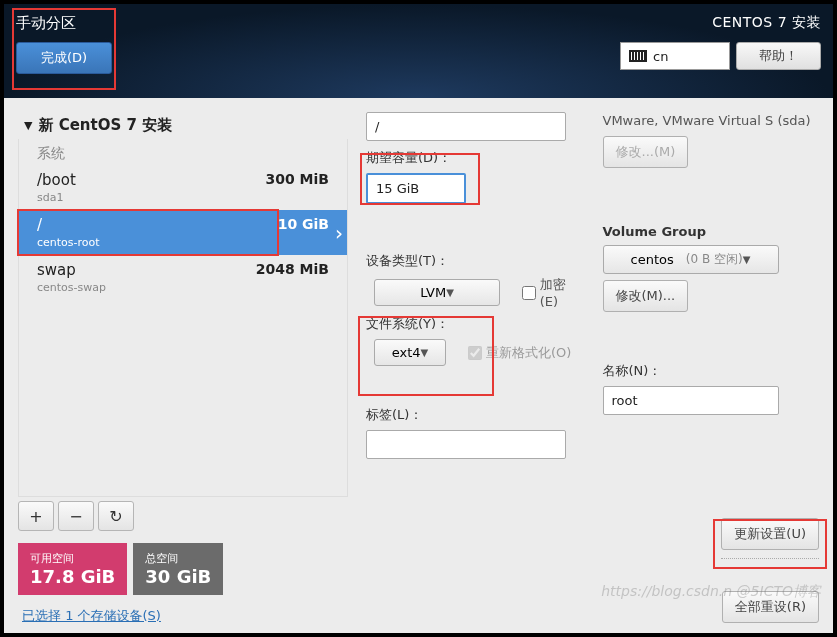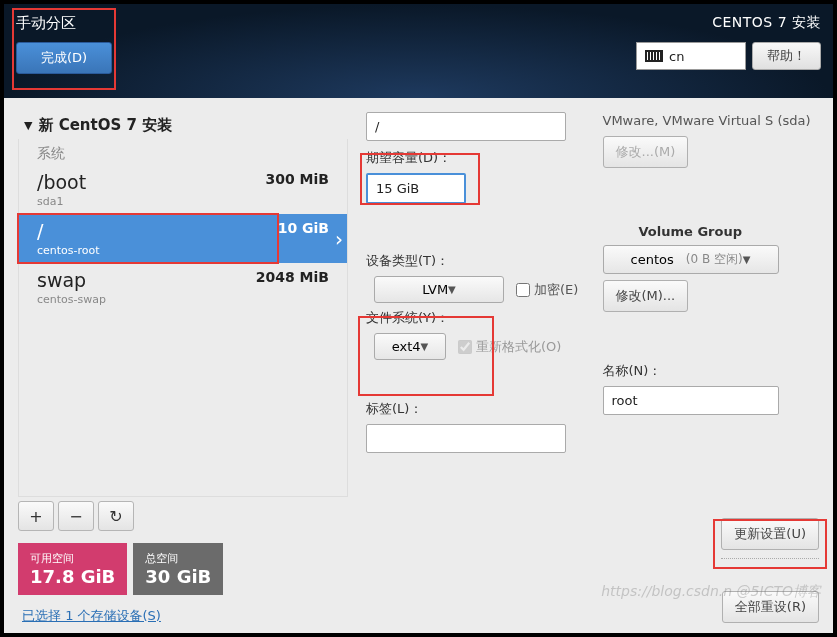--- a/index.html
+++ b/index.html
@@ -7,29 +7,29 @@
     .window { position: absolute; top: 4px; left: 4px; right: 4px; bottom: 4px; background: #ececec; display: flex; flex-direction: column; }
     .topbar { height: 94px; background: radial-gradient(ellipse at 50% 100%, #1e3a5f 0%, #0a1828 70%); position: relative; color: #fff; }
     .topbar-title { position: absolute; left: 12px; top: 10px; font-size: 15px; }
     .done-btn { position: absolute; left: 12px; top: 38px; background: linear-gradient(#4a90d9, #3a75b8); border: 1px solid #2a5a9a; border-radius: 3px; padding: 6px 24px; color: #fff; font-size: 13px; cursor: pointer; }
     .red-box-tl { position: absolute; left: 8px; top: 4px; width: 104px; height: 82px; border: 2px solid #e53935; pointer-events: none; }
     .product-name { position: absolute; right: 12px; top: 10px; font-size: 14px; letter-spacing: 0.5px; }
     .lang-area { position: absolute; right: 12px; top: 38px; display: flex; gap: 6px; }
     .lang-box { background: #fff; border: 1px solid #999; padding: 4px 8px; display: flex; align-items: center; gap: 6px; font-size: 13px; color: #222; min-width: 110px; }
     .kb-icon { width: 18px; height: 12px; background: #222; display: inline-block; position: relative; }
     .kb-icon::after { content: ""; position: absolute; inset: 2px; background: repeating-linear-gradient(90deg, #fff 0 1px, #222 1px 3px); }
-    .help-btn { background: linear-gradient(#f8f8f8, #e0e0e0); border: 1px solid #aaa; border-radius: 3px; padding: 4px 14px; color: #444; font-size: 13px; cursor: pointer; }
+    .help-btn { background: linear-gradient(#f8f8f8, #e0e0e0); border: 1px solid #aaa; border-radius: 3px; padding: 4px 22px; color: #444; font-size: 13px; cursor: pointer; }
     .content { flex: 1; display: flex; padding: 14px 14px 8px 14px; gap: 18px; background: #ececec; }
     .left-pane { width: 330px; display: flex; flex-direction: column; }
     .disclosure { font-size: 15px; font-weight: bold; color: #222; padding: 4px 6px; display: flex; align-items: center; gap: 6px; }
     .tri { font-size: 11px; }
     .partition-list { flex: 1; background: #ececec; border: 1px solid #ddd; border-top: none; }
     .section-label { color: #888; font-size: 14px; padding: 6px 18px 2px; }
     .prow { padding: 6px 18px 6px 18px; position: relative; }
-    .prow .mp { font-size: 19px; color: #222; font-weight: 500; }
+    .prow .mp { font-size: 15px; color: #222; font-weight: 500; }
     .prow .sz { position: absolute; right: 18px; top: 6px; font-size: 14px; color: #222; font-weight: bold; }
     .prow .dev { font-size: 11px; color: #888; margin-top: 2px; }
     .prow.sel { background: #4a90d9; color: #fff; }
     .prow.sel .mp, .prow.sel .dev, .prow.sel .sz { color: #fff; }
     .prow.sel .chev { position: absolute; right: 4px; top: 50%; transform: translateY(-50%); color: #fff; font-size: 20px; }
     .red-box-row { position: absolute; inset: -1px; border: 2px solid #e53935; pointer-events: none; width: 262px; left: -2px; }
     .toolbar { display: flex; gap: 4px; margin-top: 4px; }
     .tb-btn { width: 36px; height: 30px; background: linear-gradient(#fafafa, #e4e4e4); border: 1px solid #b5b5b5; border-radius: 3px; font-size: 16px; color: #333; cursor: pointer; display: flex; align-items: center; justify-content: center; }
     .space-row { display: flex; gap: 6px; margin-top: 12px; }
     .space-box { padding: 8px 12px; color: #fff; min-width: 90px; }
@@ -45,29 +45,29 @@
     .fld-label { font-size: 13px; color: #333; margin-top: 2px; }
     .txt-input { border: 1px solid #aaa; background: #fff; padding: 6px 8px; font-size: 13px; color: #222; width: 200px; border-radius: 2px; }
     .dropdown { border: 1px solid #aaa; background: linear-gradient(#fafafa,#e6e6e6); padding: 5px 8px; font-size: 13px; display: flex; align-items: center; justify-content: center; border-radius: 3px; cursor: pointer; }
     .dropdown .dtri { font-size: 10px; color: #555; }
     .dropdown.w-lvm { width: 130px; }
     .dropdown.w-fs { width: 72px; }
     .dropdown.w-vg { width: 176px; }
     .cap-wrap { position: relative; width: 110px; margin-bottom: 8px; }
     .cap-wrap .txt-input { width: 100px; border: 2px solid #4a90d9; }
     .red-cap { position: absolute; left: -6px; top: -20px; width: 120px; height: 52px; border: 2px solid #e53935; pointer-events: none; }
-    .inline-row { display: flex; align-items: center; gap: 12px; padding-left: 8px; }
+    .inline-row { display: flex; align-items: center; gap: 22px; padding-left: 8px; }
     .chk { display: flex; align-items: center; gap: 4px; font-size: 13px; color: #555; }
     .chk input { width: 14px; height: 14px; }
     .chk.dis { color: #999; }
     .red-fs { position: absolute; left: -8px; top: 204px; width: 136px; height: 80px; border: 2px solid #e53935; pointer-events: none; }
     .disk-name { font-size: 13px; color: #555; line-height: 1.4; }
     .gbtn { background: linear-gradient(#fafafa,#e4e4e4); border: 1px solid #b0b0b0; border-radius: 3px; padding: 6px 12px; font-size: 13px; color: #444; cursor: pointer; }
     .gbtn:disabled { color: #aaa; }
-    .vg-lbl { font-weight: bold; font-size: 13px; color: #333; margin-left: 36px; }
+    .vg-lbl { font-weight: bold; font-size: 13px; color: #333; }
     .vg-free { color: #888; font-size: 12px; margin-left: 12px; }
     .bottom-right { position: absolute; right: 0; bottom: 66px; }
     .red-update { position: absolute; right: -8px; bottom: 56px; width: 114px; height: 50px; border: 2px solid #e53935; pointer-events: none; }
     .dotsep { margin-top: 8px; border-top: 1px dotted #aaa; width: 100%; }
     .reset-row { position: absolute; right: 14px; bottom: 10px; }
     .watermark { position: absolute; right: 12px; bottom: 32px; color: rgba(120,120,120,0.35); font-size: 14px; font-style: italic; }
     .spacer { height: 26px; }
   </style>
 </head>
 <body>

